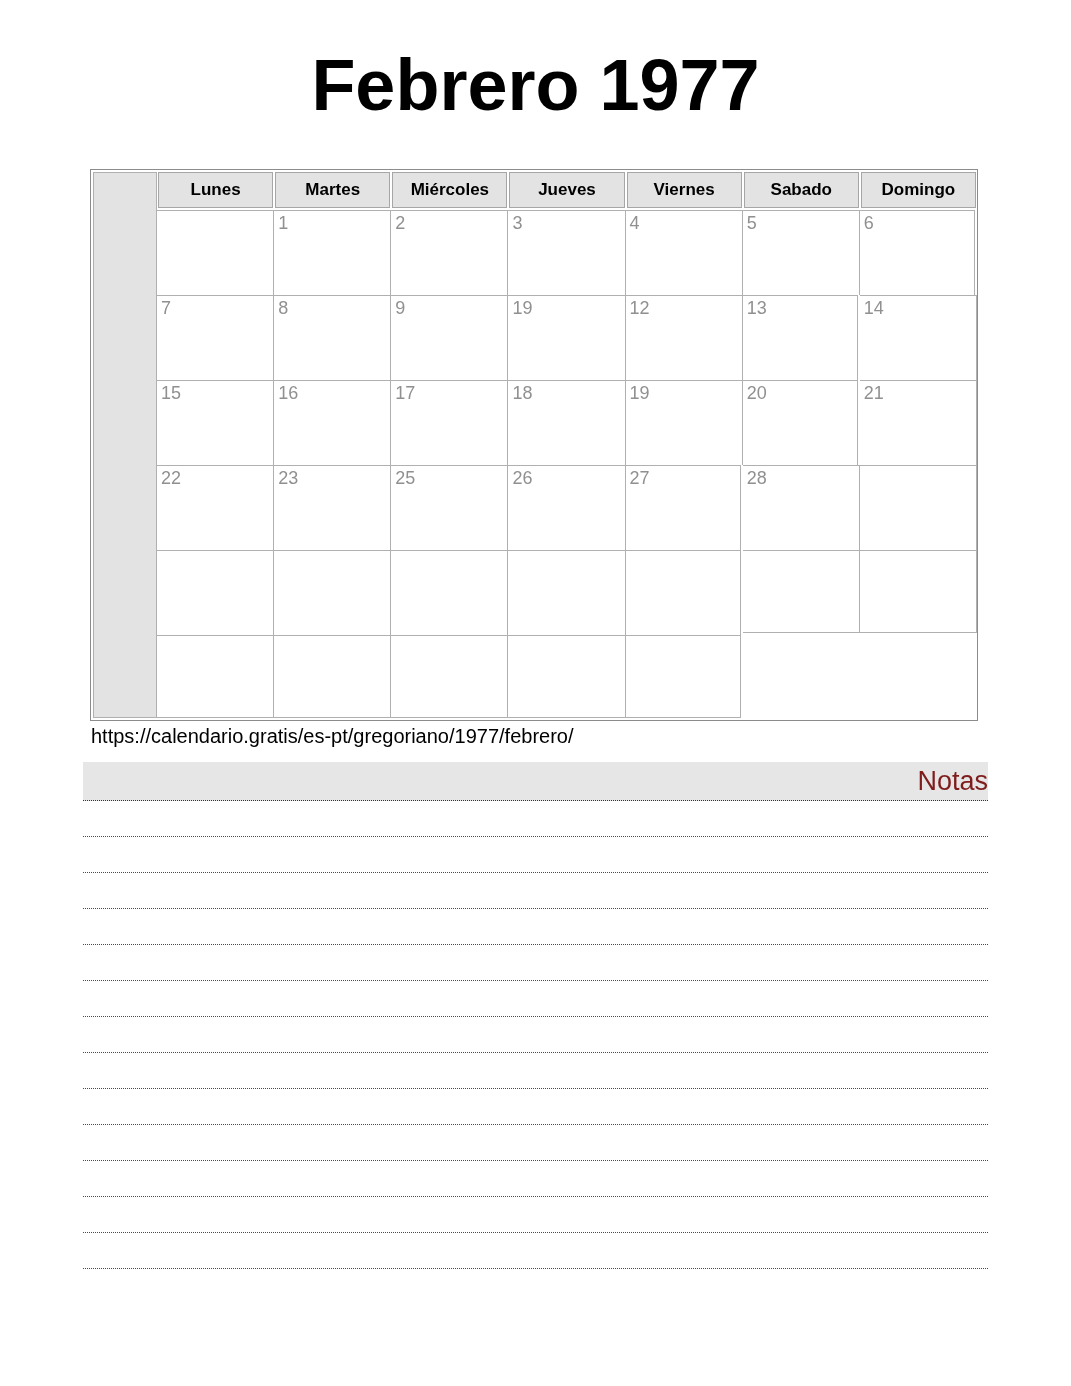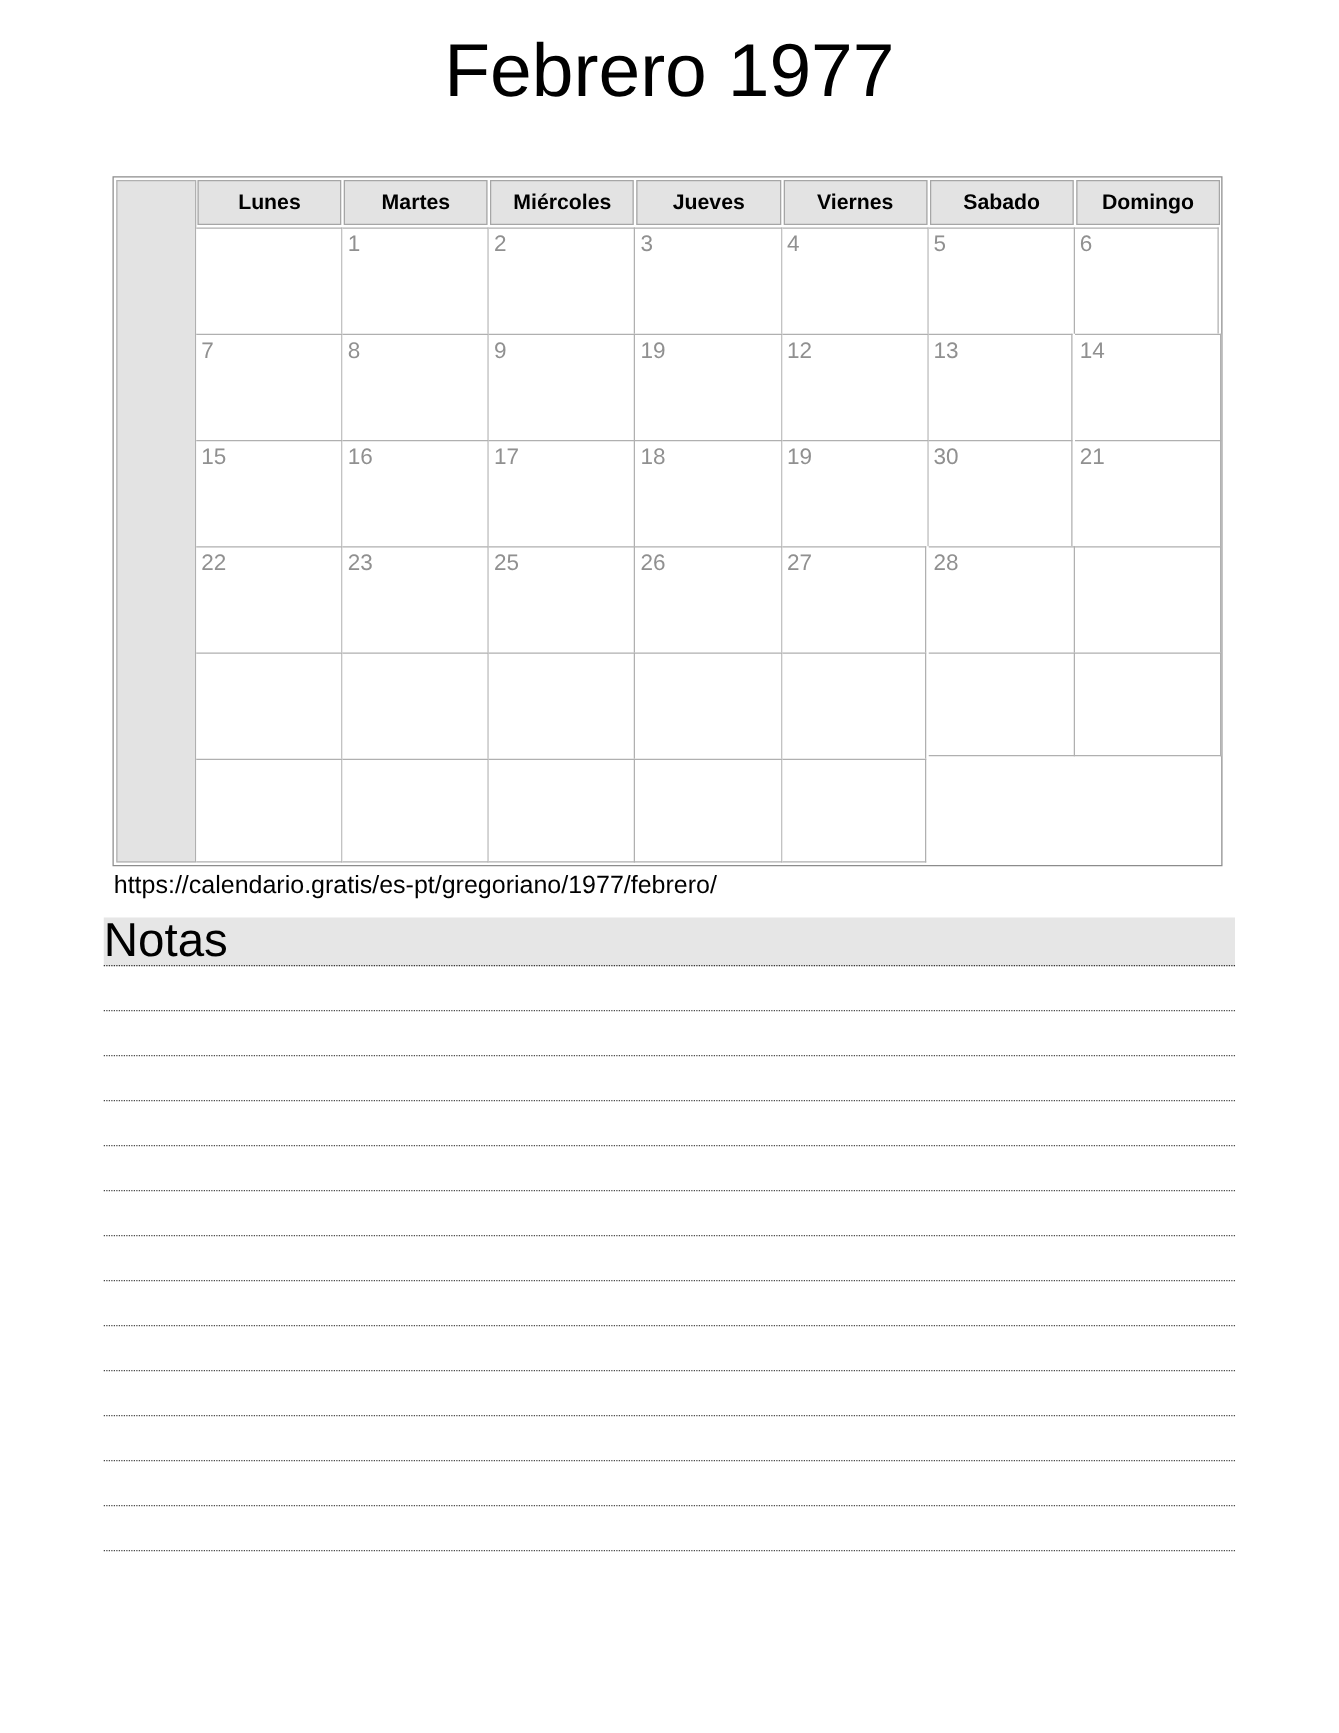--- a/index.html
+++ b/index.html
@@ -9,26 +9,26 @@
   }
   body {
     width: 1071px;
     height: 1386px;
     font-family: "Liberation Sans", sans-serif;
     color: #000;
     overflow: hidden;
   }
   .page-title {
     margin: 0;
-    padding-top: 2px;
+    padding-top: 30px;
     height: 110px;
     line-height: 110px;
     text-align: center;
-    font-size: 60px;
-    font-weight: 400;
+    font-size: 72px;
+    font-weight: 700;
     letter-spacing: 0px;
     white-space: nowrap;
   }
   
   .calendar {
     box-sizing: border-box;
     margin: 29px 0 0 90px;
     width: 888px;
     height: 552px;
     border: 1px solid #8c8c8c;
@@ -78,24 +78,24 @@
   
   .notes {
     margin: 17px 0 0 83px;
     width: 905px;
   }
   .notes-header {
     box-sizing: border-box;
     height: 39px;
     background: #e6e6e6;
     border-bottom: 1px dotted #333;
-    text-align: left;
-    font-size: 38px;
+    text-align: right;
+    font-size: 27px;
     line-height: 38px;
-    color: #000000;
+    color: #7f1d1d;
   }
   .note-line {
     height: 35px;
     border-bottom: 1px dotted #4a4a4a;
   }
 </style>
 </head>
 <body>
 
 <h1 class="page-title">Febrero 1977</h1>
@@ -125,21 +125,21 @@
   <div class="cell"><span class="daynum">19</span></div>
   <div class="cell"><span class="daynum">12</span></div>
   <div class="cell col7"><span class="daynum">13</span></div>
 
   <div class="cell"><span class="daynum">14</span></div>
   <div class="cell"><span class="daynum">15</span></div>
   <div class="cell"><span class="daynum">16</span></div>
   <div class="cell"><span class="daynum">17</span></div>
   <div class="cell"><span class="daynum">18</span></div>
   <div class="cell"><span class="daynum">19</span></div>
-  <div class="cell col7"><span class="daynum">30</span></div>
+  <div class="cell col7"><span class="daynum">20</span></div>
 
   <div class="cell"><span class="daynum">21</span></div>
   <div class="cell"><span class="daynum">22</span></div>
   <div class="cell"><span class="daynum">23</span></div>
   <div class="cell"><span class="daynum">25</span></div>
   <div class="cell"><span class="daynum">26</span></div>
   <div class="cell col7"><span class="daynum">27</span></div>
 
   <div class="cell"><span class="daynum">28</span></div>
   <div class="cell"><span class="daynum"></span></div>

